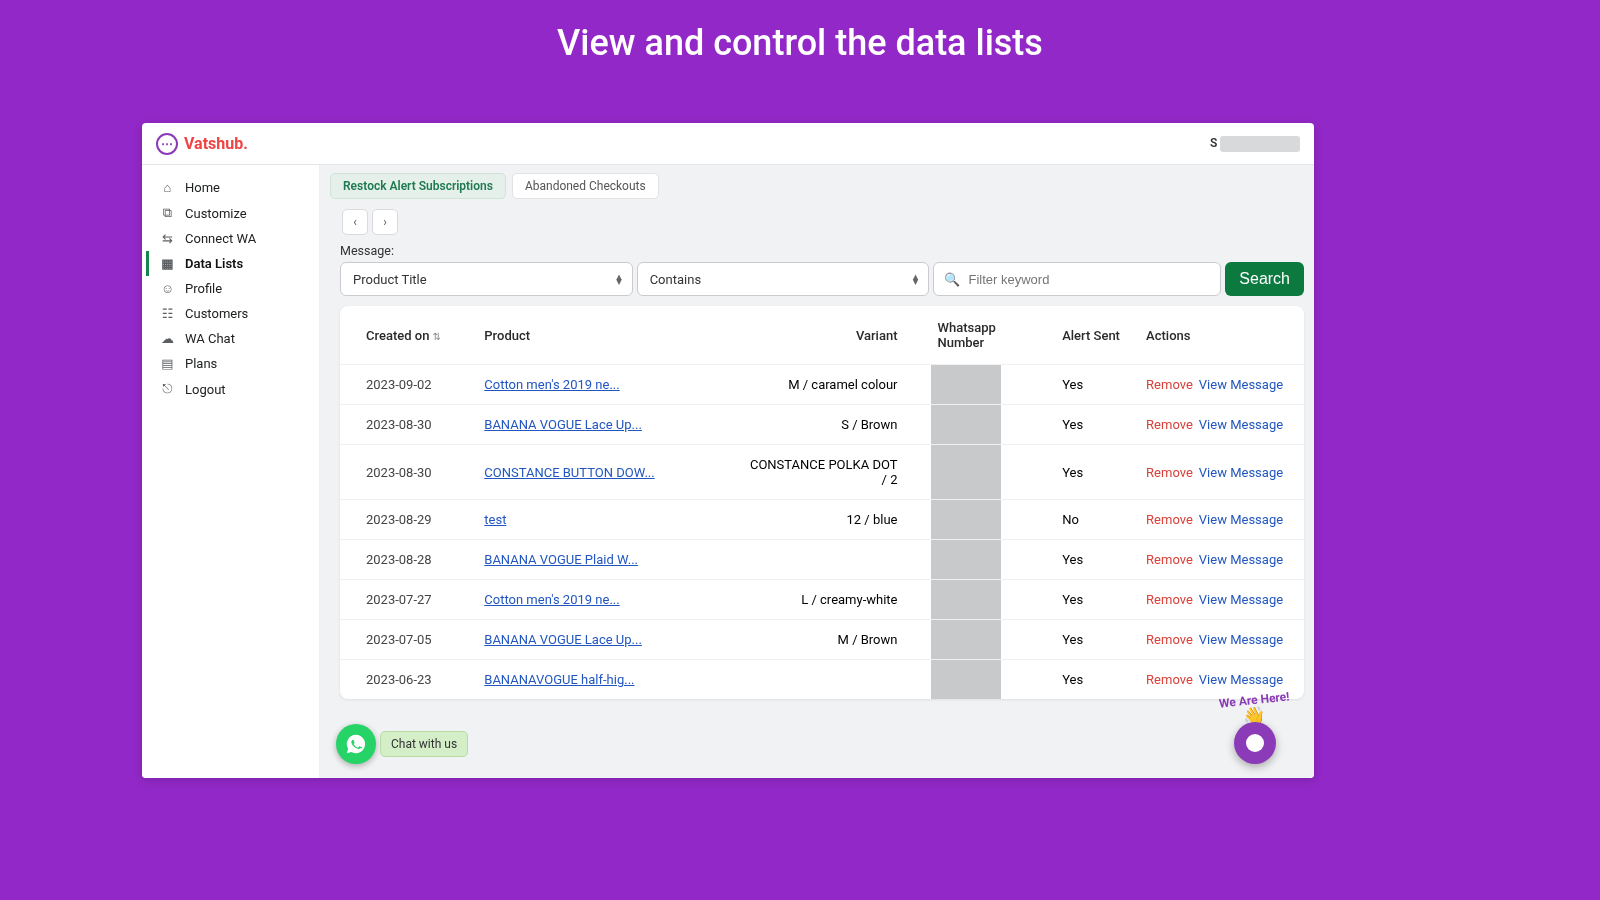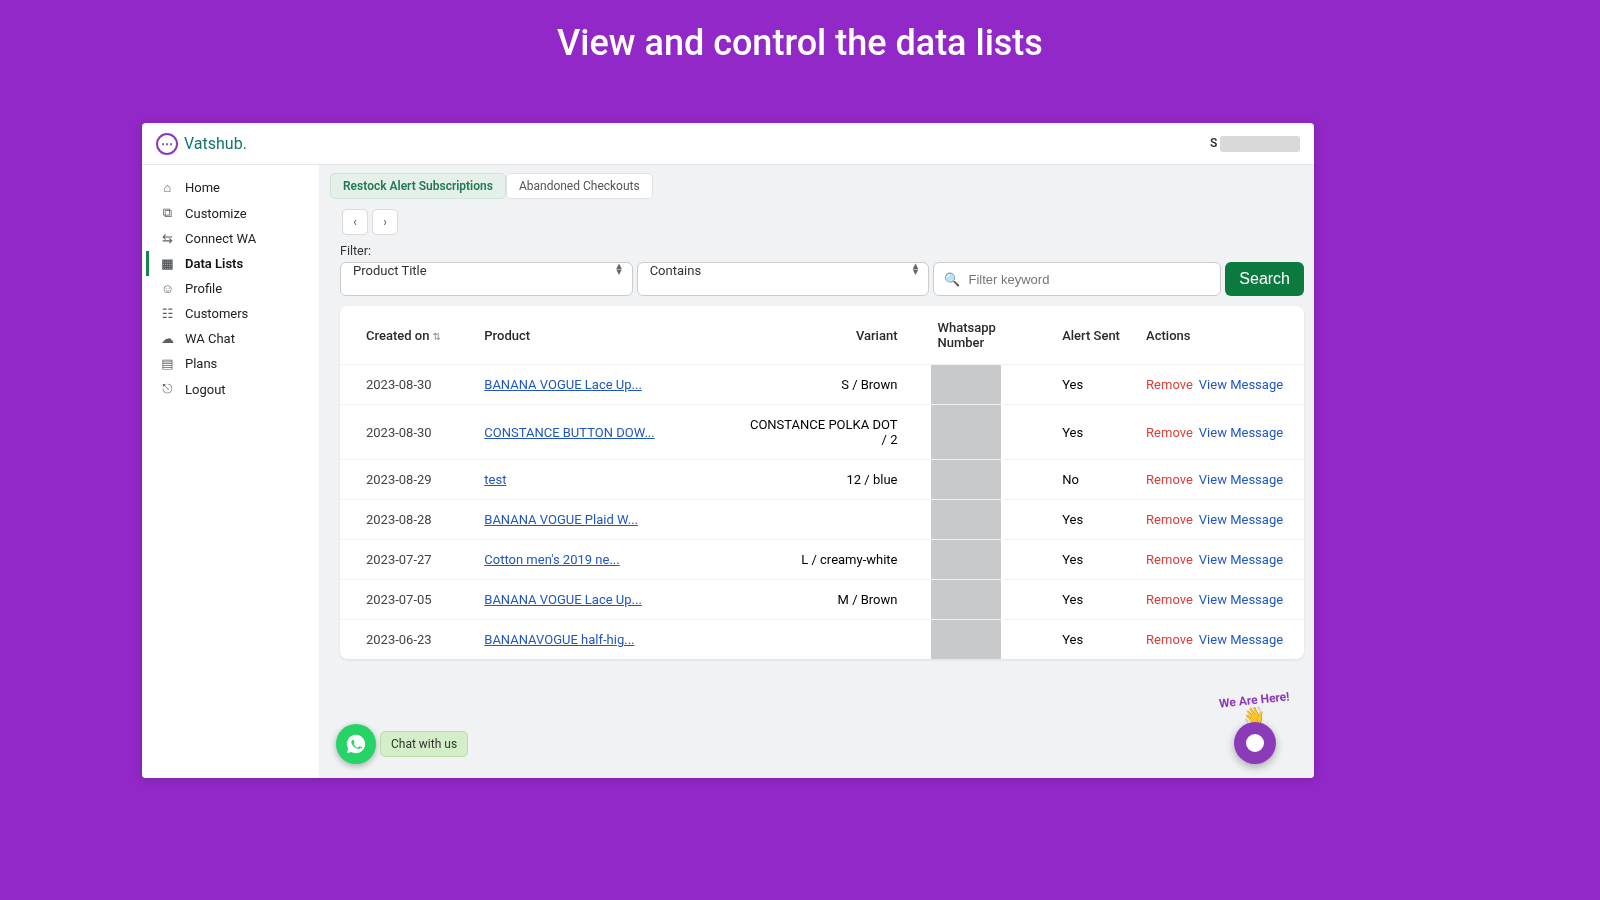--- a/index.html
+++ b/index.html
@@ -36,21 +36,21 @@
     align-items: center;
     padding: 0 14px;
     justify-content: space-between;
   }
   .logo { display:flex; align-items:center; gap:6px; }
   .logo-mark {
     width: 22px; height: 22px; border: 2.5px solid #8b3ab8; border-radius: 50%;
     display:flex; align-items:center; justify-content:center;
     color:#8b3ab8; font-size:12px; font-weight:700;
   }
-  .logo-text { font-weight:400; font-size:16px; color:#0f766e; }
+  .logo-text { font-weight:700; font-size:16px; color:#ef4444; }
   .user-badge { width: 80px; height:16px; background:#d8d9db; border-radius:3px; position:relative; }
   .user-badge::before { content:"S"; position:absolute; left:-10px; font-size:12px; color:#333; font-weight:600; top:0; }
 
   .body-wrap { display:flex; height: calc(100% - 42px); }
   .sidebar {
     width: 178px;
     background:#fff;
     padding: 10px 4px;
     border-right: 1px solid #f0f0f2;
   }
@@ -62,40 +62,40 @@
   }
   .nav-item.active {
     border-left: 3px solid #16854b;
     font-weight:600; color:#111;
     background:#fff;
     padding-left: 11px;
   }
   .nav-icon { width:15px; text-align:center; font-size:13px; color:#5c5f62; }
 
   .main { flex:1; background:#f1f2f3; padding: 6px 0 0 10px; position:relative; }
-  .tabs-row { display:flex; gap:0; padding: 2px 0 6px 0; }
+  .tabs-row { display:flex; gap:6px; padding: 2px 0 6px 0; }
   .tab {
     background:#fff; border:1px solid #e0e2e5; border-radius:5px;
     padding: 5px 12px; font-size:12px; color:#555; cursor:pointer;
   }
   .tab.active { background:#e6f0eb; border-color:#cfe3d8; color:#1e7a4f; font-weight:600; }
 
   .pager-row { display:flex; gap:4px; padding: 4px 0 8px 12px; }
   .pager-btn {
     width:26px; height:26px; background:#fff; border:1px solid #d8dade; border-radius:5px;
     display:flex; align-items:center; justify-content:center; font-size:12px; color:#555; cursor:pointer;
   }
 
   .filter-row { padding: 0 10px; }
   .filter-label { font-size:12.5px; color:#333; margin-bottom:4px; display:block; }
   .filter-controls { display:flex; gap:4px; align-items:stretch; }
   .select-wrap {
     position:relative; flex:1;
     background:#fff; border:1px solid #c9cbce; border-radius:6px; height:34px;
-    display:flex; padding:0 12px; font-size:13px; color:#333;
+    display:flex; align-items:center; padding:0 12px; font-size:13px; color:#333;
   }
   .select-caret {
     position:absolute; right:10px; font-size:11px; color:#666; line-height:0.5;
     display:flex; flex-direction:column;
   }
   .search-wrap {
     width: 288px; background:#fff; border:1px solid #c9cbce; border-radius:6px; height:34px;
     display:flex; align-items:center; padding:0 10px; gap:8px;
   }
   .search-wrap input {
@@ -217,21 +217,21 @@
         <div class="tab active">Restock Alert Subscriptions</div>
         <div class="tab">Abandoned Checkouts</div>
       </div>
 
       <div class="pager-row">
         <div class="pager-btn">‹</div>
         <div class="pager-btn">›</div>
       </div>
 
       <div class="filter-row">
-        <span class="filter-label">Filter:</span>
+        <span class="filter-label">Message:</span>
         <div class="filter-controls">
           <div class="select-wrap">
             <span>Product Title</span>
             <span class="select-caret">
                 <span>▴</span>
                 <span>▾</span>
               </span>
           </div>
           <div class="select-wrap">
             <span>Contains</span>
@@ -255,20 +255,30 @@
               <th class="col-created"><span>Created on</span><span class="sort-ic">⇅</span></th>
               <th class="col-product">Product</th>
               <th class="col-variant">Variant</th>
               <th class="col-wa">Whatsapp Number</th>
               <th class="col-alert">Alert Sent</th>
               <th class="col-actions">Actions</th>
             </tr>
           </thead>
           <tbody id="tbody">
               <tr>
+                <td class="col-created">2023-09-02</td>
+                <td class="col-product"><span class="plink">Cotton men's 2019 ne...</span></td>
+                <td class="col-variant">M / caramel colour</td>
+                <td class="col-wa wa-col">
+                  <div class="wa-mask"></div>
+                </td>
+                <td class="col-alert">Yes</td>
+                <td class="col-actions"><span class="act-remove">Remove</span><span class="act-view">View Message</span></td>
+              </tr>
+              <tr>
                 <td class="col-created">2023-08-30</td>
                 <td class="col-product"><span class="plink">BANANA VOGUE Lace Up...</span></td>
                 <td class="col-variant">S / Brown</td>
                 <td class="col-wa wa-col">
                   <div class="wa-mask"></div>
                 </td>
                 <td class="col-alert">Yes</td>
                 <td class="col-actions"><span class="act-remove">Remove</span><span class="act-view">View Message</span></td>
               </tr>
               <tr>

